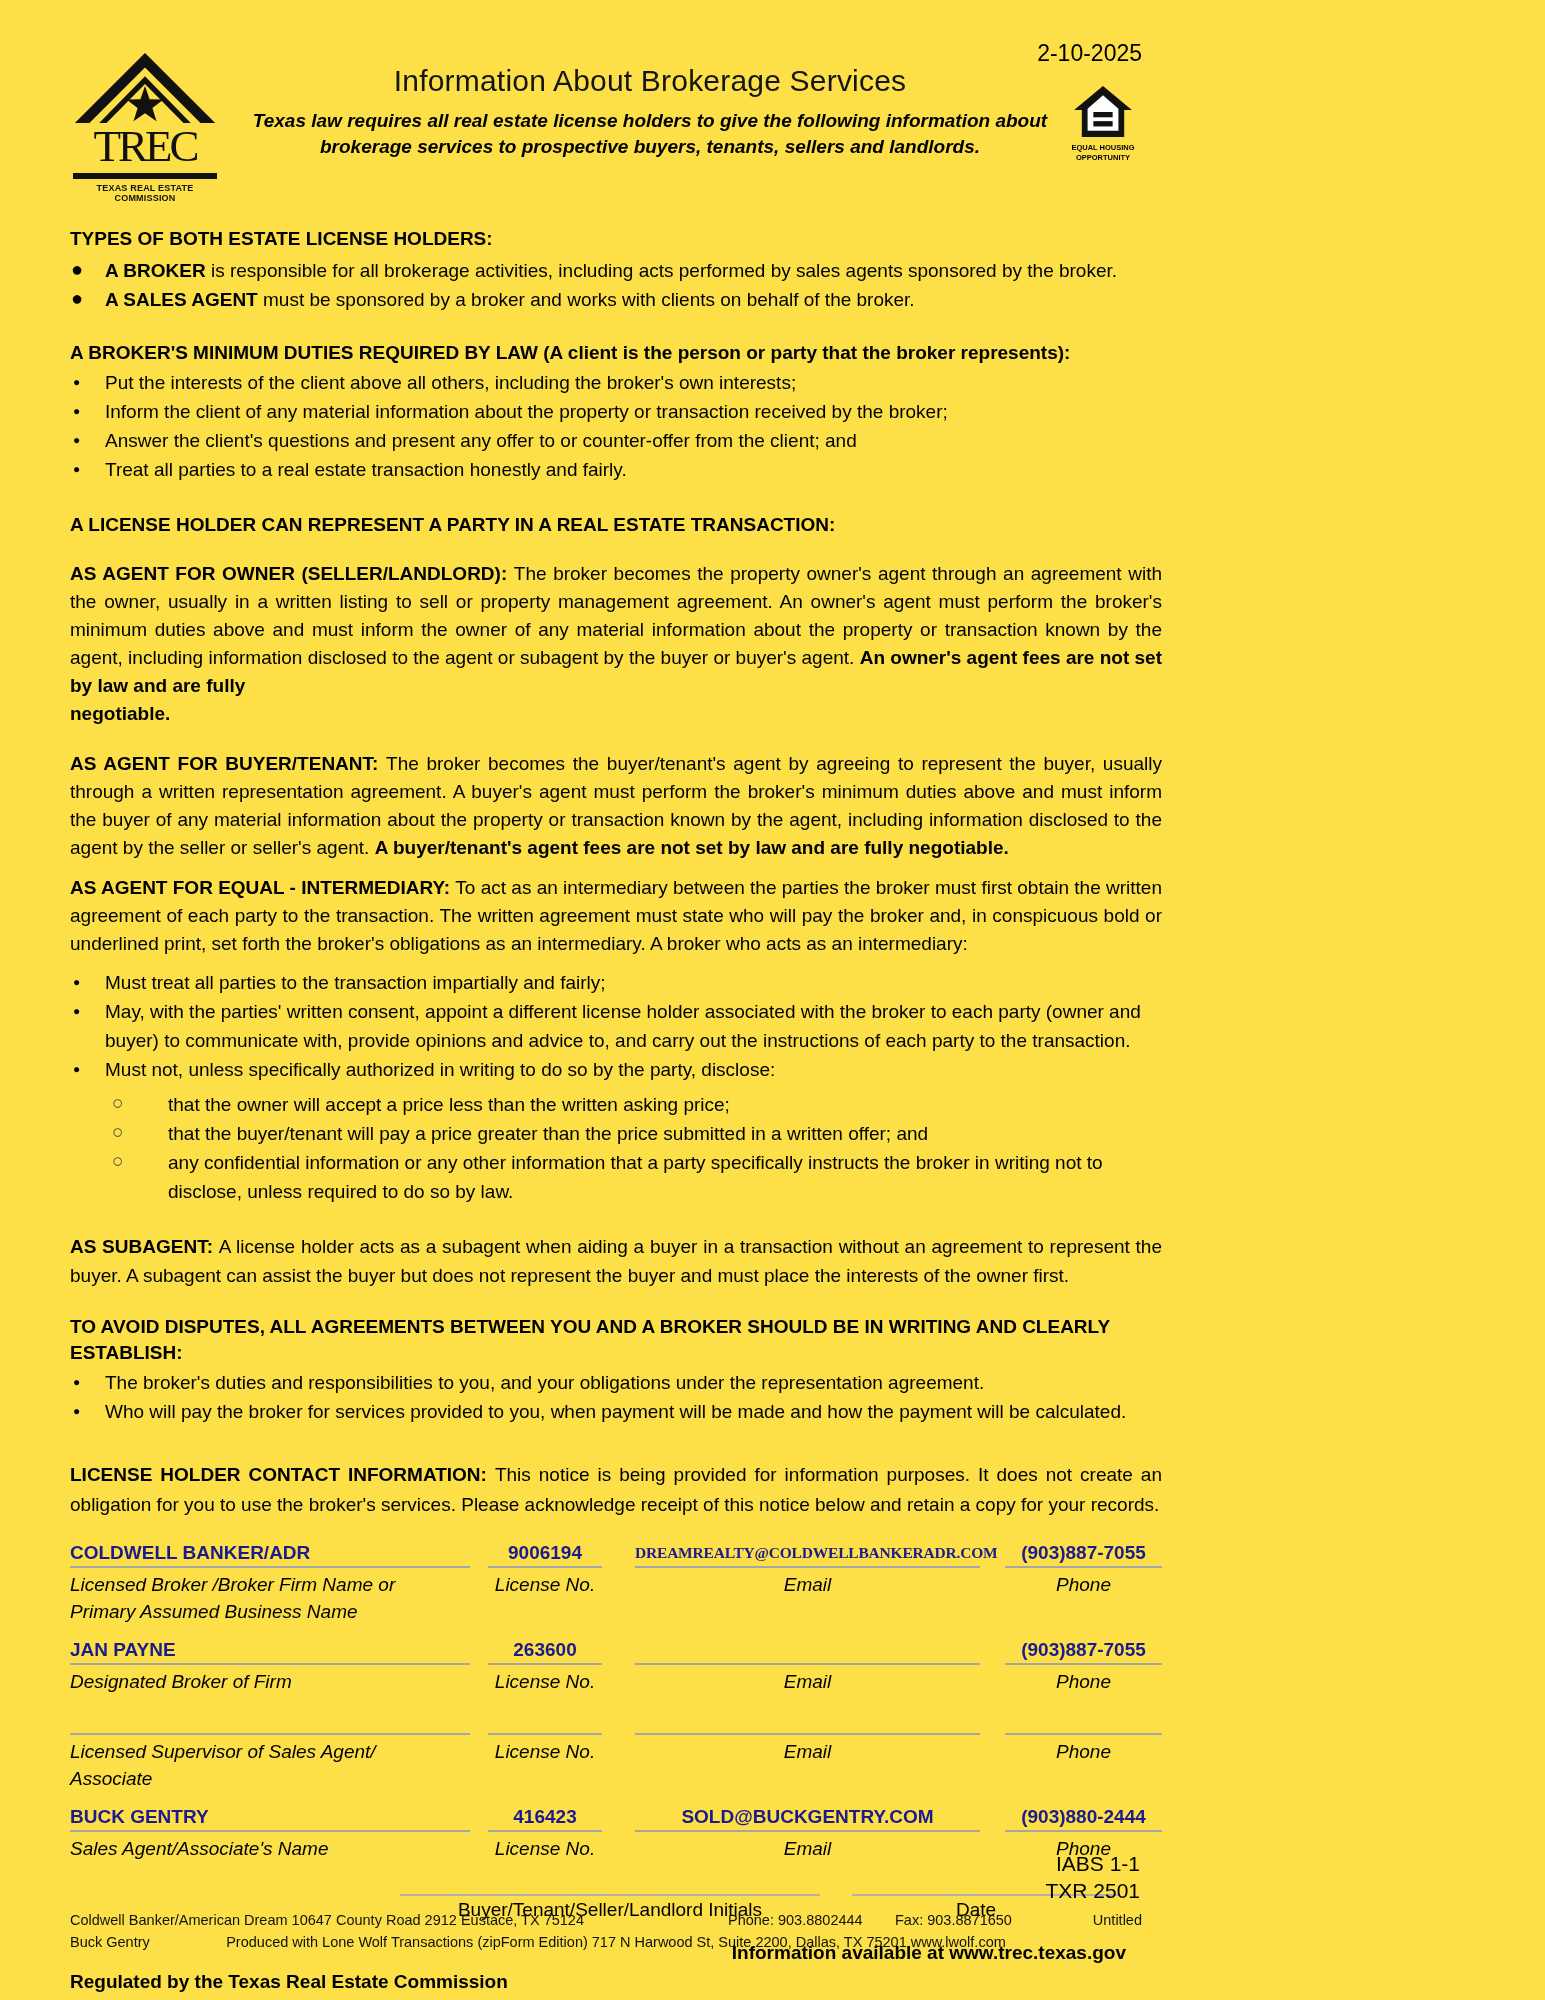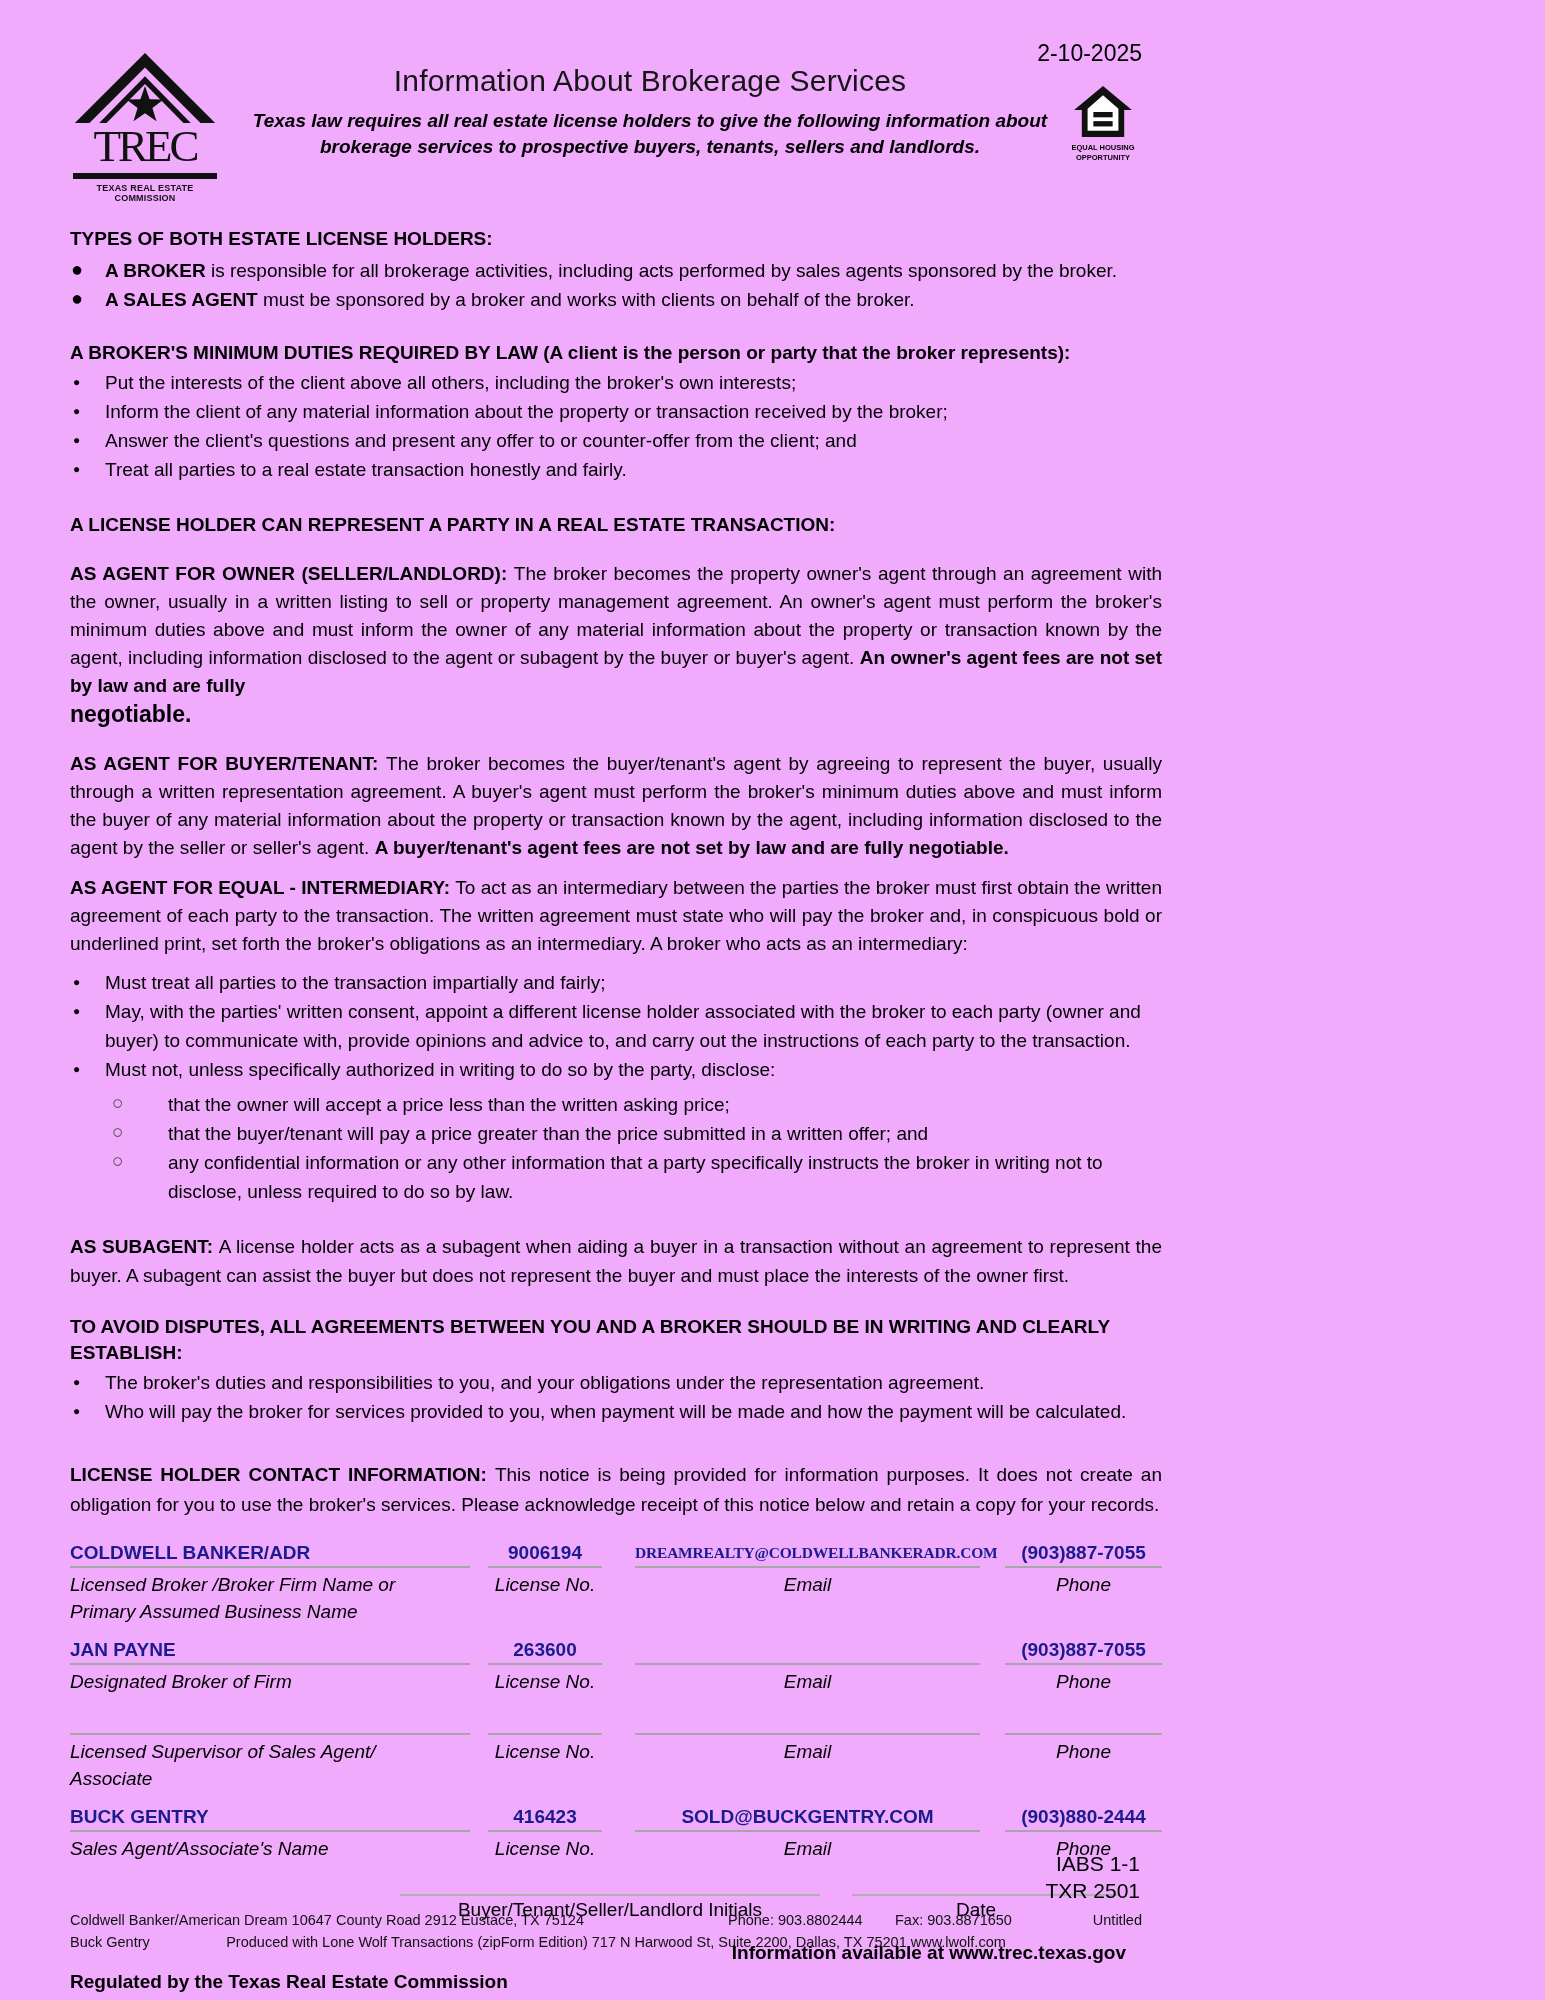--- a/index.html
+++ b/index.html
@@ -1,16 +1,16 @@
 <!DOCTYPE html>
 <html><head>
 <meta charset="utf-8">
 <style>
   html,body{margin:0;padding:0;background:#fff;}
-  .sheet{position:relative;width:1545px;height:2000px;background:#f0abfc;
+  .sheet{position:relative;width:1545px;height:2000px;background:#fde047;
          font-family:"Liberation Sans",sans-serif;color:#000;overflow:hidden;}
   .content{position:absolute;left:70px;top:40px;width:1092px;}
 
   
   .hdr{position:relative;height:150px;}
   .date{position:absolute;top:0;right:20px;font-size:23px;}
   .logo{position:absolute;left:0;top:10px;width:150px;text-align:center;}
   .logo svg{display:block;margin:0 auto;}
   .logo-word{font-family:"Liberation Serif",serif;font-weight:400;font-size:45px;
              line-height:48px;letter-spacing:-3px;color:#111;margin-top:-4px;}
@@ -19,21 +19,21 @@
   .titleblock{margin-left:180px;width:800px;text-align:center;padding-top:24px;}
   .title{font-size:30px;color:#151515;letter-spacing:.2px;}
   .subtitle{margin-top:10px;font-size:19px;font-weight:700;font-style:italic;line-height:26px;}
   .eho{position:absolute;right:26px;top:46px;width:66px;text-align:center;}
   .eho-cap{font-size:7.5px;font-weight:700;line-height:9px;margin-top:1px;}
 
   
   .h{font-weight:700;font-size:19px;line-height:26px;}
   .p{font-size:19px;line-height:28px;text-align:justify;}
   .p b{font-weight:700;}
-  .boldline{font-size:23px;font-weight:700;line-height:28px;}
+  .boldline{font-size:19px;font-weight:700;line-height:28px;}
   .li{position:relative;padding-left:35px;font-size:19px;line-height:29px;}
   .li .bsym{position:absolute;left:3px;top:0;font-size:12px;}
   .blg .bsym{font-size:20px;top:-1px;left:1px;}
   .sub{position:relative;padding-left:98px;font-size:19px;line-height:29px;}
   .sub .csym{position:absolute;left:42px;top:-2px;font-size:19px;color:#444;}
 
   .mt36{margin-top:36px}.mt28{margin-top:28px}.mt26{margin-top:26px}
   .mt24{margin-top:24px}.mt22{margin-top:22px}.mt20{margin-top:20px}
   .mt12{margin-top:12px}.mt10{margin-top:10px}
   .mt6{margin-top:6px}.mt4{margin-top:4px}.mt2{margin-top:2px}.mt34{margin-top:34px}

